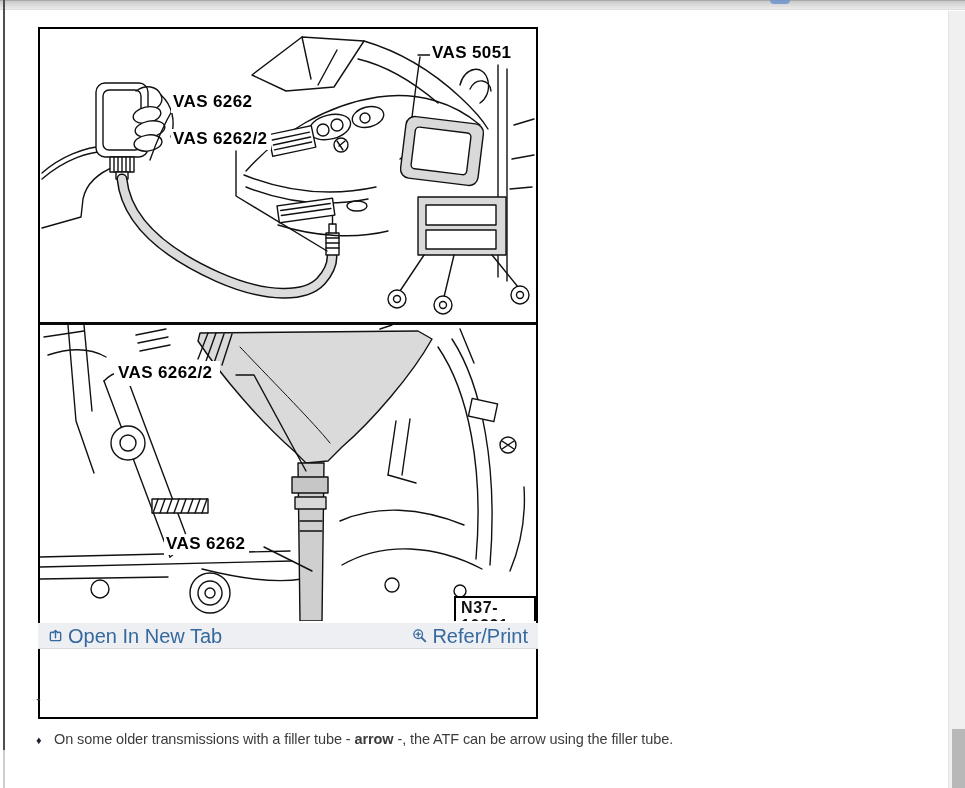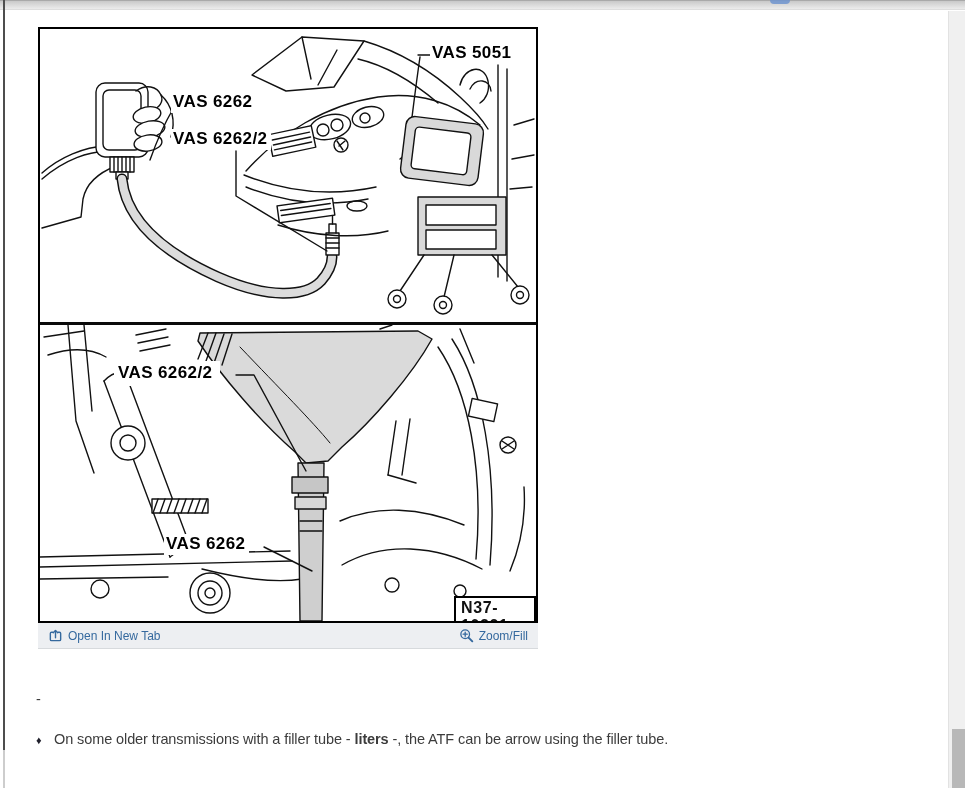--- a/index.html
+++ b/index.html
@@ -30,21 +30,21 @@
   .scroll-track {
     position:absolute; left:948px; top:11px; width:17px; height:777px;
     background:#f0f0f0; border-left:1px solid #e2e2e2;
   }
   .scroll-thumb {
     position:absolute; left:952px; top:729px; width:13px; height:59px;
     background:#b8b8b8;
   }
   
   .figure {
-    position:absolute; left:38px; top:27px; width:500px; height:596px;
+    position:absolute; left:38px; top:27px; width:500px; height:692px;
     border:2px solid #000; background:#fff;
   }
   .panel { position:relative; width:496px; background:#fff; overflow:hidden; }
   .panel.top    { height:293px; }
   .panel.bottom { height:296px; }
   .panel-divider { width:496px; height:3px; background:#0a0a0a; }
   .panel svg { display:block; width:496px; height:100%; }
   .fig-label {
     position:absolute; white-space:nowrap;
     font-weight:bold; font-size:17px; letter-spacing:.4px; color:#000;
@@ -63,21 +63,21 @@
   }
   
   .fig-toolbar {
     position:absolute; left:38px; top:623px; width:500px; height:26px;
     background:#edeff2; border-bottom:1px solid #d7dadd;
     display:flex; align-items:center; justify-content:space-between;
     padding:0 10px;
   }
   .tb-link {
     display:flex; align-items:center; gap:5px;
-    color:#35699e; font-size:12px; text-decoration:none; cursor:pointer;
+    color:#35699e; font-size:20px; text-decoration:none; cursor:pointer;
     line-height:1;
   }
   .tb-link svg { display:block; }
   
   .text-row {
     position:absolute; left:36px; width:880px;
     font-size:14.5px; color:#3c3c3c; letter-spacing:-0.1px;
     display:flex; align-items:baseline;
   }
   .row-instruction { top:691px; }
@@ -303,23 +303,23 @@
     <span>Open In New Tab</span>
   </a>
   <a class="tb-link">
     <svg width="15" height="15" viewBox="0 0 16 16">
       <g fill="none" stroke="#35699e" stroke-width="1.4" stroke-linecap="round">
         <circle cx="6.6" cy="6.6" r="4.6"></circle>
         <path d="M10.2,10.2 L14.2,14.2" stroke-width="2"></path>
         <path d="M6.6,4.4 V8.8 M4.4,6.6 H8.8"></path>
       </g>
     </svg>
-    <span>Zoom/Fill</span>
+    <span>Refer/Print</span>
   </a>
 </div>
 
 <div class="text-row row-instruction">
   <span class="marker-dash">-</span>
 </div>
 <div class="text-row row-note">
   <span class="marker-diamond">♦</span>
-  <span><span>On some older transmissions with a filler tube - </span><b>liters</b><span> -, the ATF can be arrow using the filler tube.</span></span>
+  <span><span>On some older transmissions with a filler tube - </span><b>arrow</b><span> -, the ATF can be arrow using the filler tube.</span></span>
 </div>
 
 </body></html>

